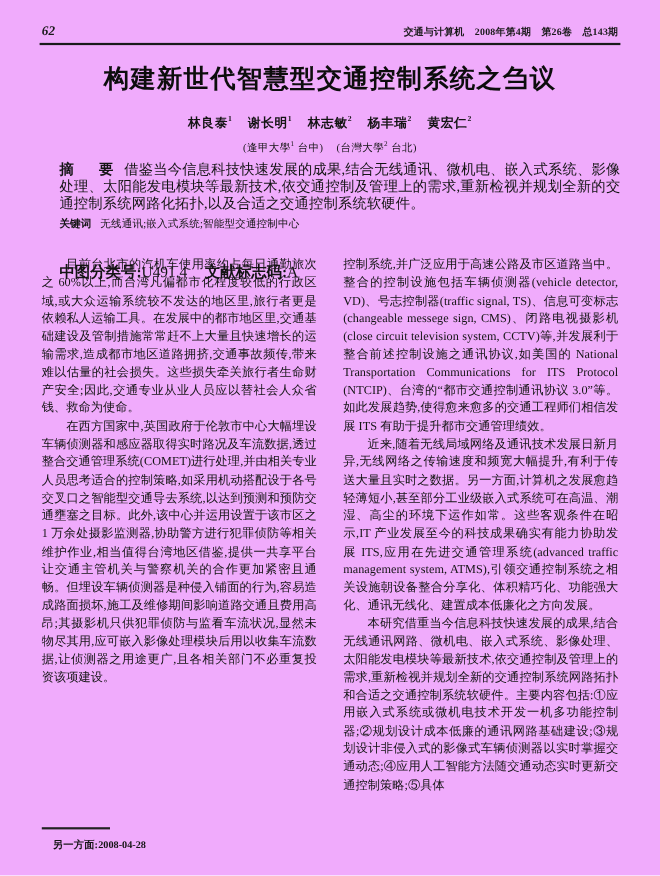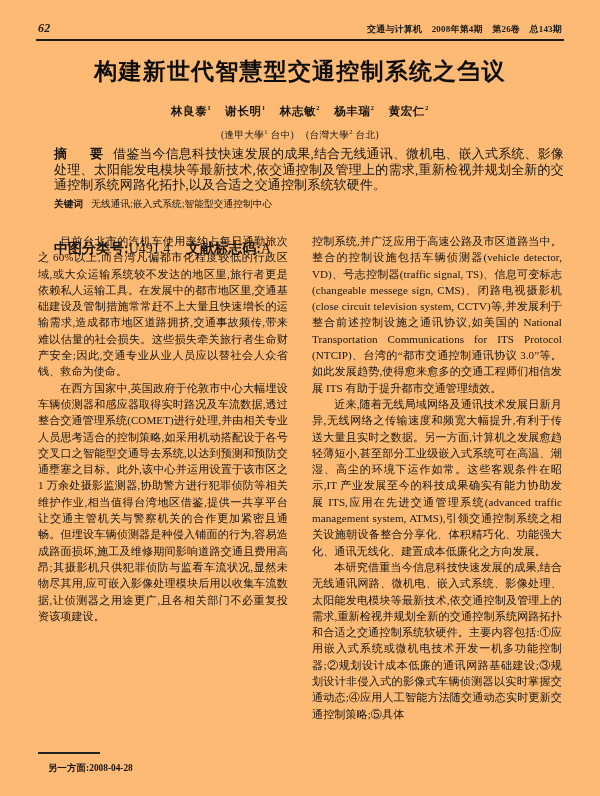--- a/index.html
+++ b/index.html
@@ -9,21 +9,21 @@
   }
   body {
     font-family: "Liberation Serif", "DejaVu Serif", serif;
     color: #141414;
   }
   #page {
     position: relative;
     width: 600px;
     height: 796px;
     margin: 0 auto;
-    background: #fdba74;
+    background: #f0abfc;
     overflow: hidden;
     box-sizing: border-box;
   }
   
   .runhead {
     position: absolute;
     left: 38px;
     right: 38px;
     top: 18px;
     height: 18px;

